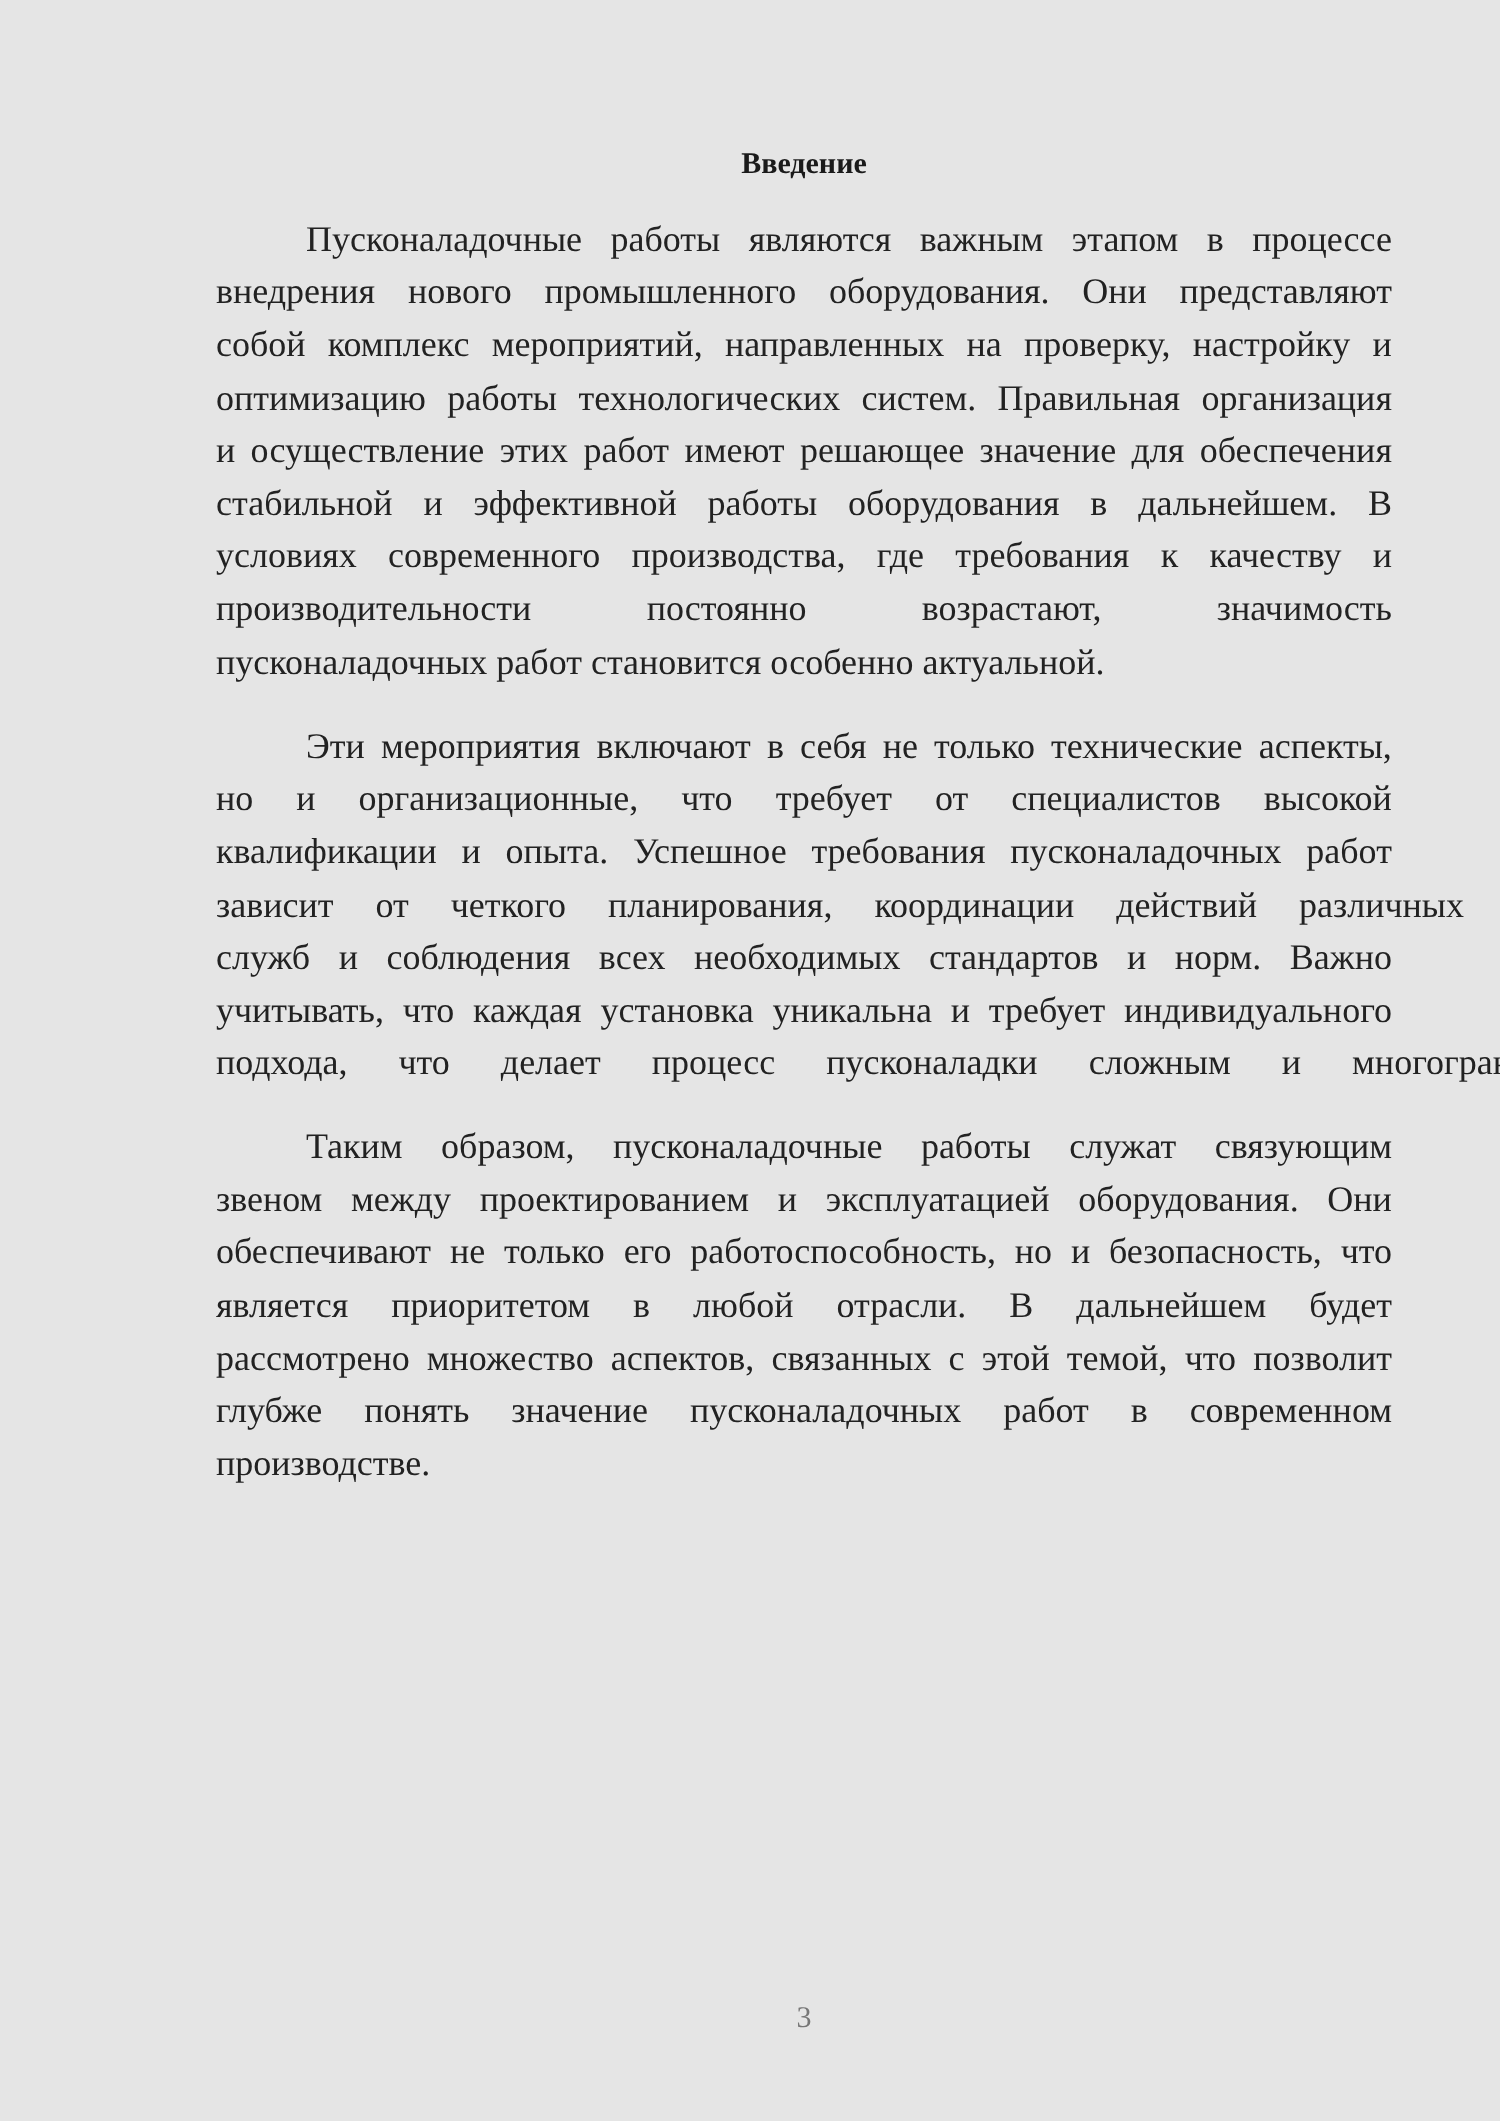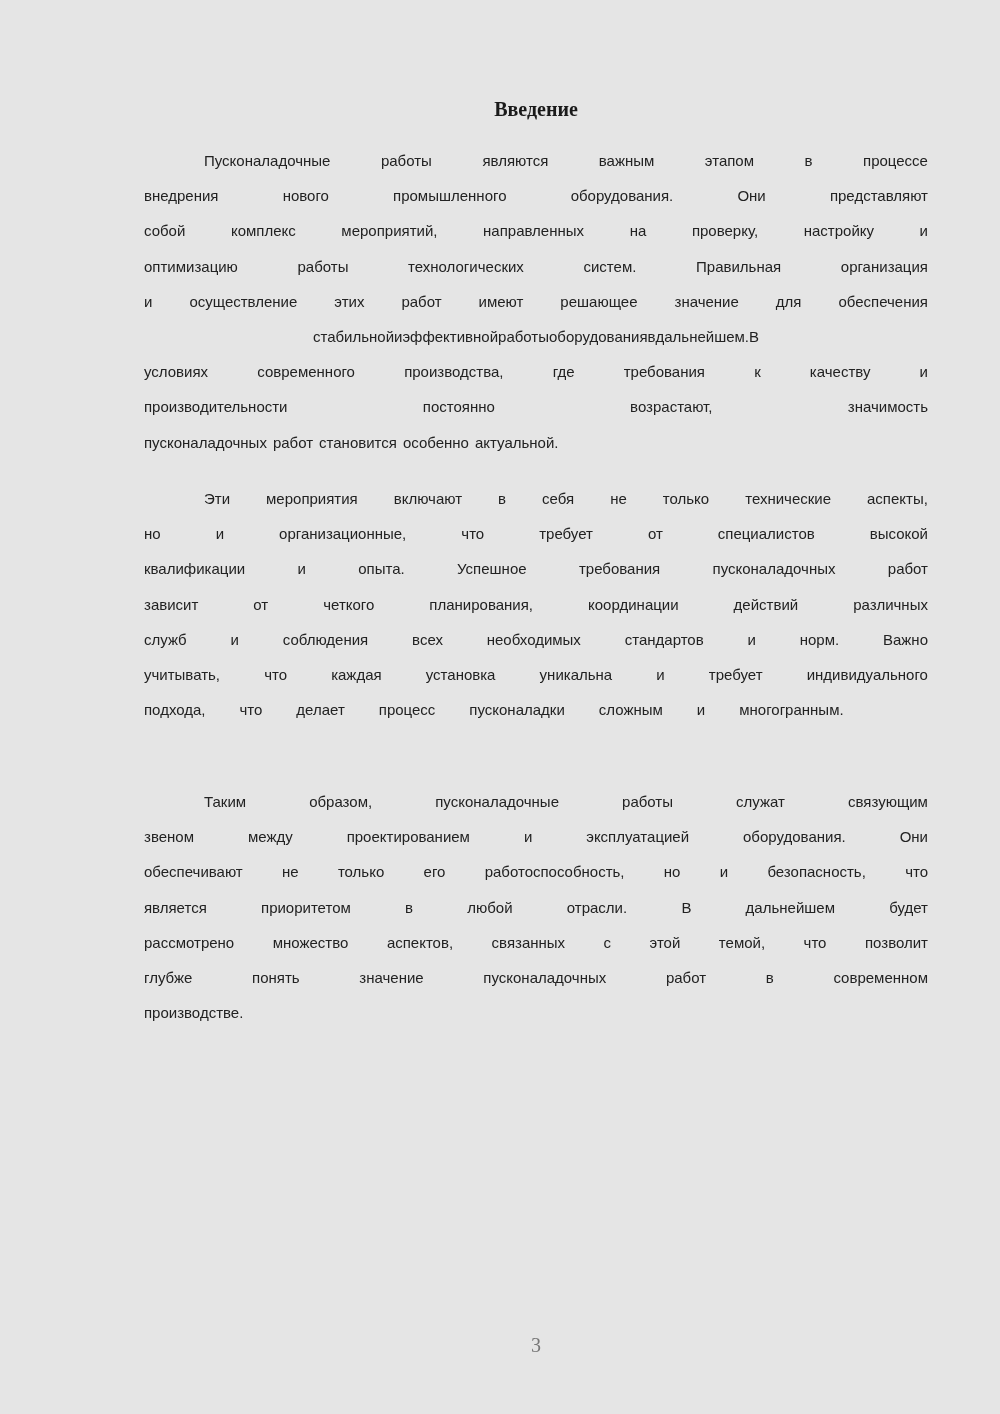--- a/index.html
+++ b/index.html
@@ -4,21 +4,21 @@
 <style>
   html, body { margin: 0; padding: 0; background: #ffffff; }
   body { width: 1000px; height: 1414px; position: relative; overflow: hidden; }
   .page { position: absolute; left: 0; top: 0; width: 1000px; height: 1414px; background: #e5e5e5; }
   .title {
     position: absolute; top: 98px; left: 0; width: 1072px; text-align: center;
     font-family: "Liberation Serif", serif; font-weight: bold; font-size: 20px; color: #1a1a1a;
   }
   .para {
     position: absolute; left: 144px; width: 784px;
-    font-family: Liberation Sans, sans-serif; font-size: 15px; line-height: 35.2px; color: #222;
+    font-family: Liberation Serif, serif; font-size: 24px; line-height: 35.2px; color: #222;
   }
   .justify-line { display: flex; justify-content: space-between; }
   .justify-line.first { padding-left: 60px; }
   .justify-line.last { justify-content: flex-start; gap: 6px; }
   .page-number {
     position: absolute; top: 1334px; left: 0; width: 1072px; text-align: center;
     font-family: "Liberation Serif", serif; font-size: 20px; color: #777;
   }
 </style>
 </head>
@@ -67,21 +67,21 @@
         <span>и</span>
         <span>осуществление</span>
         <span>этих</span>
         <span>работ</span>
         <span>имеют</span>
         <span>решающее</span>
         <span>значение</span>
         <span>для</span>
         <span>обеспечения</span>
       </div>
-      <div class="justify-line" style="height: 35.2px; justify-content: center;">
+      <div class="justify-line" style="height: 35.2px;">
         <span>стабильной</span>
         <span>и</span>
         <span>эффективной</span>
         <span>работы</span>
         <span>оборудования</span>
         <span>в</span>
         <span>дальнейшем.</span>
         <span>В</span>
       </div>
       <div class="justify-line" style="height: 35.2px;">
@@ -173,21 +173,21 @@
         <span>подхода,</span>
         <span>что</span>
         <span>делает</span>
         <span>процесс</span>
         <span>пусконаладки</span>
         <span>сложным</span>
         <span>и</span>
         <span>многогранным.</span>
       </div>
     </div>
-  <div class="para" id="p2" style="top:748px;margin-top:36px;">
+  <div class="para" id="p2" style="top:748px;">
       <div class="justify-line first" style="height: 35.2px;">
         <span>Таким</span>
         <span>образом,</span>
         <span>пусконаладочные</span>
         <span>работы</span>
         <span>служат</span>
         <span>связующим</span>
       </div>
       <div class="justify-line" style="height: 35.2px;">
         <span>звеном</span>

